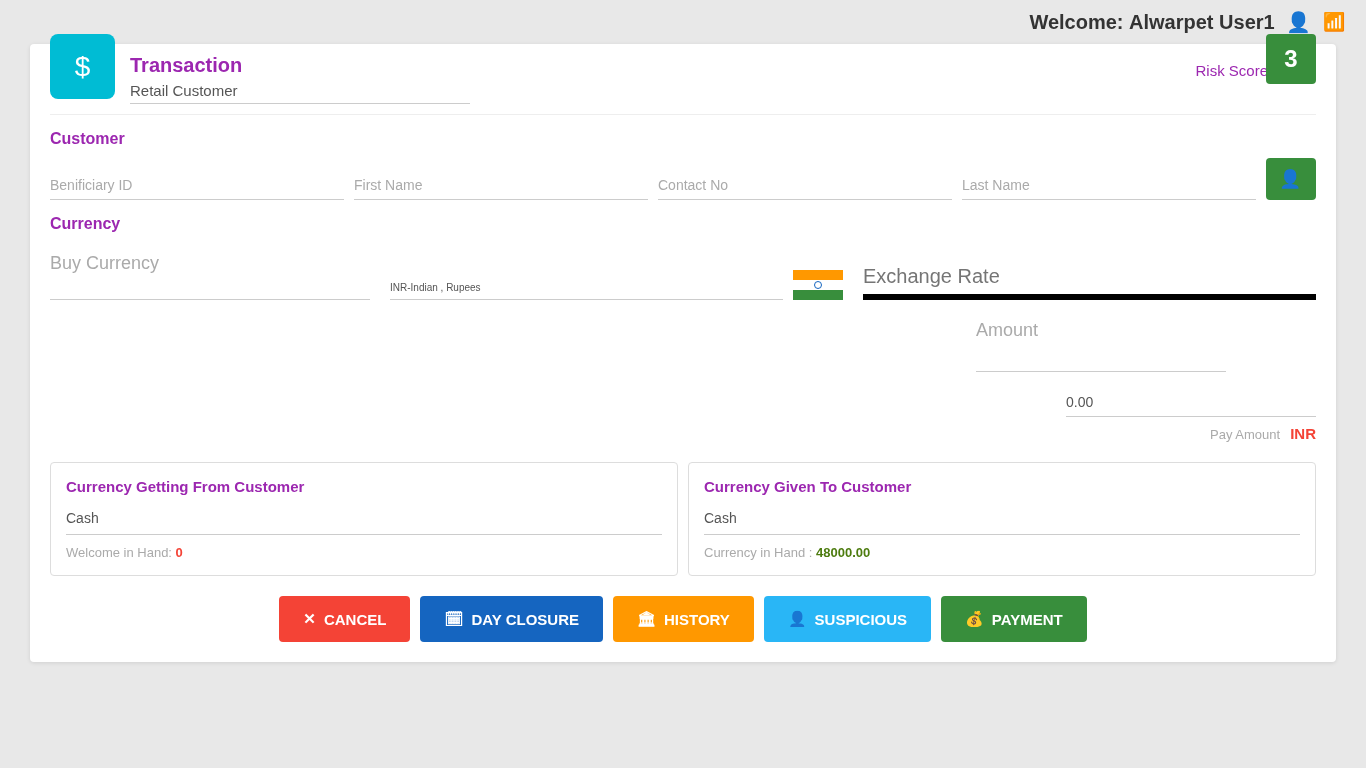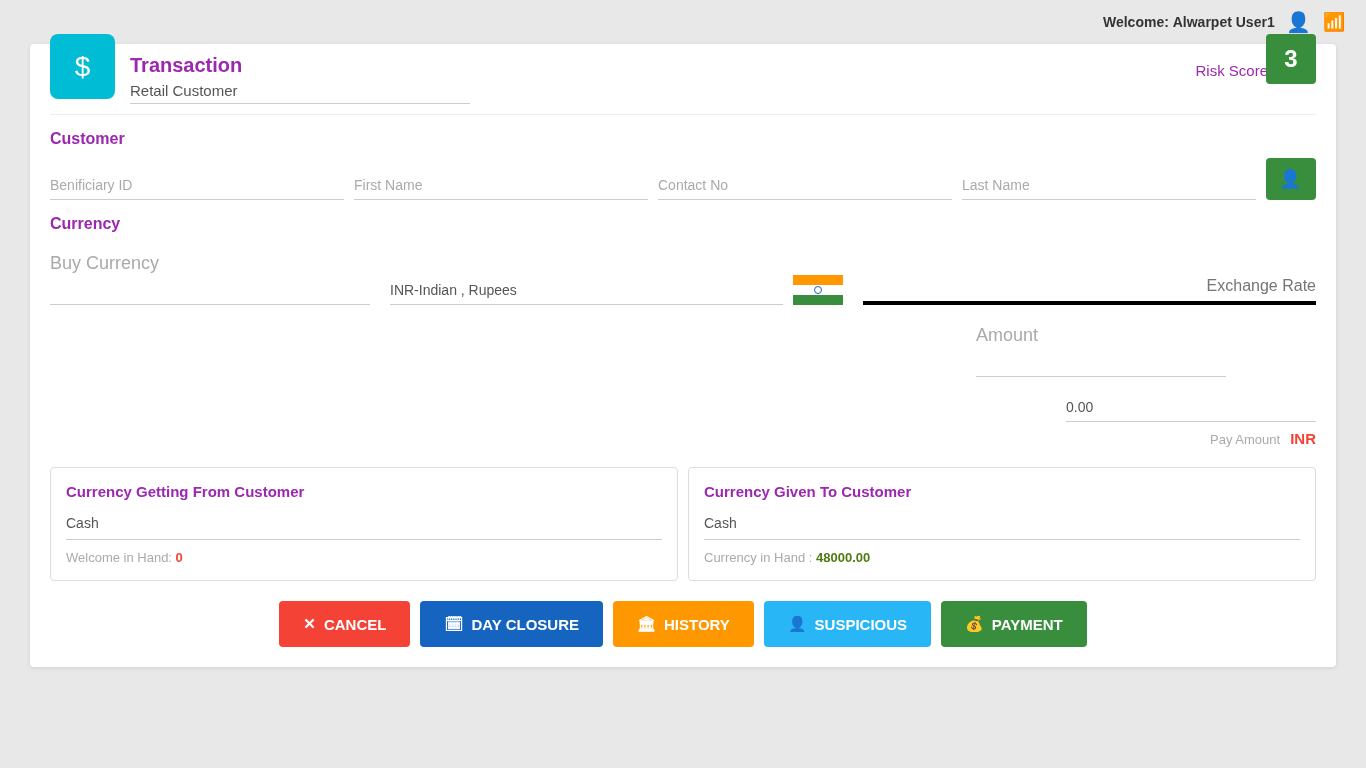--- a/index.html
+++ b/index.html
@@ -14,21 +14,21 @@
     .top-bar {
       display: flex;
       justify-content: flex-end;
       align-items: center;
       padding: 10px 20px;
       gap: 12px;
     }
 
     .welcome-text {
       color: #999;
-      font-size: 14px;
+      font-size: 20px;
     }
 
     .welcome-text span {
       color: #333;
       font-weight: bold;
     }
 
     .top-icon {
       font-size: 20px;
       color: #555;
@@ -184,21 +184,21 @@
       flex: 1;
       display: flex;
       align-items: flex-end;
       gap: 10px;
     }
 
     .currency-input {
       border: none;
       border-bottom: 1px solid #ccc;
       outline: none;
-      font-size: 14px;
+      font-size: 10px;
       color: #555;
       padding: 6px 0;
       background: transparent;
       flex: 1;
     }
 
     .flag-container {
       display: flex;
       flex-direction: column;
       width: 50px;
@@ -222,27 +222,26 @@
       border: 1.5px solid #1565c0;
     }
 
     .exchange-rate-field {
       flex: 1;
     }
 
     .exchange-rate-input {
       width: 100%;
       border: none;
-      border-bottom: 4px solid #000000;
+      border-bottom: 6px solid #000000;
       outline: none;
-      font-size: 16px;
+      font-size: 20px;
       color: #aaa;
       padding: 6px 0;
       background: transparent;
-      text-align: right;
     }
 
     .amount-row {
       display: flex;
       gap: 8px;
       padding: 20px 20px 0 20px;
       align-items: flex-end;
       flex-direction: column;
     }
 

